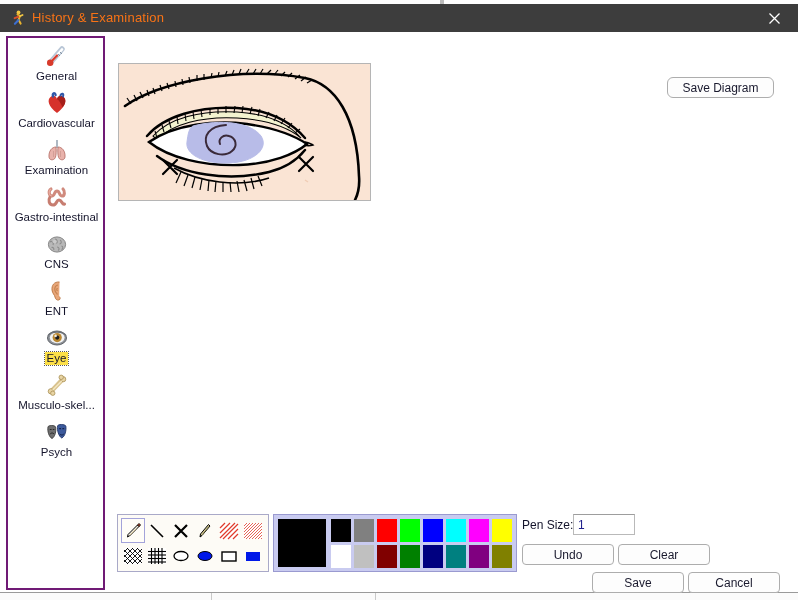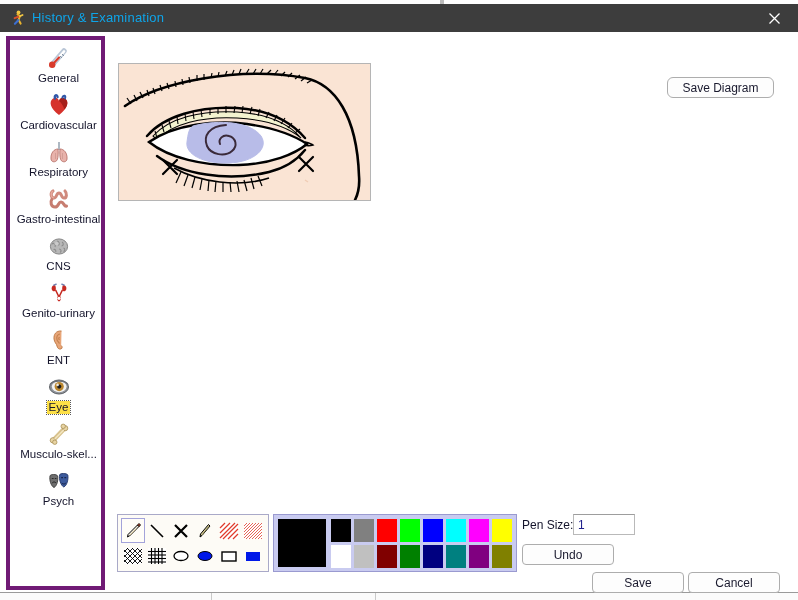--- a/index.html
+++ b/index.html
@@ -16,30 +16,30 @@
   #bg-top-strip .seg2{position:absolute;left:440px;top:0;width:4px;height:4px;background:#bdbdbd;}
   #bg-bottom{position:absolute;left:0;top:592px;width:798px;height:8px;background:#fbfbfb;border-top:1px solid #9a9a9a;}
   #bg-bottom .tick{position:absolute;top:0;width:1px;height:8px;background:#c9c9c9;}
 
   
   #window{position:absolute;left:0;top:4px;width:798px;height:588px;background:#ffffff;}
 
   
   #titlebar{position:relative;height:28px;background:#3d3d3d;color:#ffffff;}
   #app-icon{position:absolute;left:8px;top:5px;width:18px;height:18px;}
-  #title-text{position:absolute;left:32px;top:6px;font-size:13px;letter-spacing:.2px;color:#0ea5e9;}
+  #title-text{position:absolute;left:32px;top:6px;font-size:13px;letter-spacing:.2px;color:#f97316;}
   #close-btn{position:absolute;right:0;top:0;width:46px;height:28px;cursor:pointer;}
   #close-btn svg{position:absolute;left:16px;top:8px;}
 
   
   #client{position:relative;height:560px;background:#ffffff;}
 
   
   #sidebar{position:absolute;left:6px;top:4px;width:99px;height:554px;
-    background:#ffffff;border:4px solid #701a75;box-sizing:border-box;overflow:hidden;}
+    background:#ffffff;border:2px solid #701a75;box-sizing:border-box;overflow:hidden;}
   .side-item{position:relative;width:97px;padding:3px 0 2px;text-align:center;cursor:pointer;}
   .side-ico{height:28px;line-height:28px;font-size:22px;display:block;}
   .side-ico svg{vertical-align:middle;}
   .side-lbl{display:inline-block;font-size:11.5px;color:#14142b;line-height:13px;padding:0 2px;}
   .side-item.selected .side-lbl{background:#fde047;outline:1px dotted #5a5a5a;}
 
   
   #canvas{position:absolute;left:111px;top:4px;width:681px;height:554px;background:#ffffff;}
 
   #save-diagram{position:absolute;right:18px;top:41px;width:107px;height:21px;
@@ -142,21 +142,21 @@
 
       <div class="side-item">
         <span class="side-ico">
           <svg width="30" height="28" viewBox="0 0 30 28">
             <path d="M15 4 L15 12" stroke="#9aa7b4" stroke-width="1.6"></path>
             <path d="M14 11 C10 11 6.5 15 7 21 C7.3 24 10.5 24.6 12.5 22.8 C14 21.4 14.2 18 14.2 14 Z" fill="#e8b2ab" stroke="#b9746c" stroke-width="0.9"></path>
             <path d="M16 11 C20 11 23.5 15 23 21 C22.7 24 19.5 24.6 17.5 22.8 C16 21.4 15.8 18 15.8 14 Z" fill="#e8b2ab" stroke="#b9746c" stroke-width="0.9"></path>
             <path d="M11.5 15 L11.5 21 M18.5 15 L18.5 21" stroke="#cc9990" stroke-width="0.8"></path>
           </svg>
         </span>
-        <span class="side-lbl">Respiratory</span>
+        <span class="side-lbl">Examination</span>
       </div>
 
       <div class="side-item">
         <span class="side-ico">
           <svg width="30" height="28" viewBox="0 0 30 28">
             <path d="M9 6 C6 8 7 13 10 13 C13 13 12 8 15 8 C18 8 17 13 20 13 C23 13 23 8 21 6" stroke="#d08a7d" stroke-width="3.1" fill="none" stroke-linecap="round"></path>
             <path d="M8 14 C6 17 7 22 11 22 C15 22 14 17 17 17 C20 17 20 22 22.5 21" stroke="#c77d70" stroke-width="3.1" fill="none" stroke-linecap="round"></path>
             <path d="M9 6 C6 8 7 13 10 13" stroke="#e8aa9e" stroke-width="1.2" fill="none"></path>
           </svg>
         </span>
@@ -168,33 +168,20 @@
           <svg width="30" height="28" viewBox="0 0 30 28">
             <ellipse cx="15" cy="14.5" rx="8.6" ry="7.6" fill="#b8b8b8" stroke="#7c7c7c" stroke-width="0.9"></ellipse>
             <path d="M8 12 C10 10 12 13 11 15 M13 9 C15 9 16 12 14.5 13.5 M18 10 C20 11 19.5 14 17.5 14
                      M9.5 17.5 C11.5 17 12.5 19 11.5 20 M15 17 C17 17 18 19.5 16 20.5 M19.5 16 C21.5 16.5 21 19 19.5 19.5" stroke="#8c8c8c" stroke-width="1.1" fill="none"></path>
             <ellipse cx="12.6" cy="11.6" rx="2.2" ry="1.6" fill="#d3d3d3" opacity=".7"></ellipse>
           </svg>
         </span>
         <span class="side-lbl">CNS</span>
       </div>
 
-      <div class="side-item">
-        <span class="side-ico">
-          <svg width="30" height="28" viewBox="0 0 30 28">
-            <path d="M11 6 C8 6 7 9 8 11 C9 13 11.5 12.5 11.8 10.5 C12 8.5 11.5 7 11 6 Z" fill="#c62a22"></path>
-            <path d="M19 6 C22 6 23 9 22 11 C21 13 18.5 12.5 18.2 10.5 C18 8.5 18.5 7 19 6 Z" fill="#c62a22"></path>
-            <path d="M11.6 11 L14.5 17 M18.4 11 L15.5 17" stroke="#c62a22" stroke-width="1.6" fill="none"></path>
-            <path d="M15 16 C12.5 17.5 12.5 21.5 15 22.5 C17.5 21.5 17.5 17.5 15 16 Z" fill="#c62a22"></path>
-            <circle cx="15" cy="19.3" r="1.6" fill="#ffffff"></circle>
-            <path d="M9.8 6.2 L12.2 5.2 M17.8 5.2 L20.2 6.2" stroke="#6f7fb0" stroke-width="1.4" stroke-linecap="round"></path>
-          </svg>
-        </span>
-        <span class="side-lbl">Genito-urinary</span>
-      </div>
 
       <div class="side-item">
         <span class="side-ico">
           <svg width="30" height="28" viewBox="0 0 30 28">
             <path d="M17.5 5 C12 4.5 9.5 8.5 10 13 C10.4 16.6 12.5 17.5 13 20 C13.4 22 14.8 23.5 16.8 23
                      C18.6 22.5 18.4 20.5 17.2 19.5" fill="#e8a679" stroke="#b9743f" stroke-width="0.9"></path>
             <path d="M16 8 C13.2 8.4 12.3 11 13 13.6 C13.5 15.5 15 16 15.4 17.6" stroke="#c58350" stroke-width="1.2" fill="none"></path>
             <path d="M15.6 11 C14.6 11.6 14.6 13.2 15.4 14" stroke="#b9743f" stroke-width="1" fill="none"></path>
           </svg>
         </span>
@@ -491,18 +478,19 @@
           <div class="swatch" title="#008080" style="background: rgb(0, 128, 128);"></div>
           <div class="swatch" title="#800080" style="background: rgb(128, 0, 128);"></div>
           <div class="swatch" title="#808000" style="background: rgb(128, 128, 0);"></div>
         </div>
       </div>
 
       <span id="pensize-label">Pen Size:</span>
       <input id="pensize-input" type="text" value="1" style="">
 
       <button class="btn" id="undo-btn">Undo</button>
+      <button class="btn" id="clear-btn">Clear</button>
       <button class="btn" id="cancel-btn">Cancel</button>
       <button class="btn" id="save-btn">Save</button>
 
     </div>
   </div>
 </div>
 
 </body></html>

